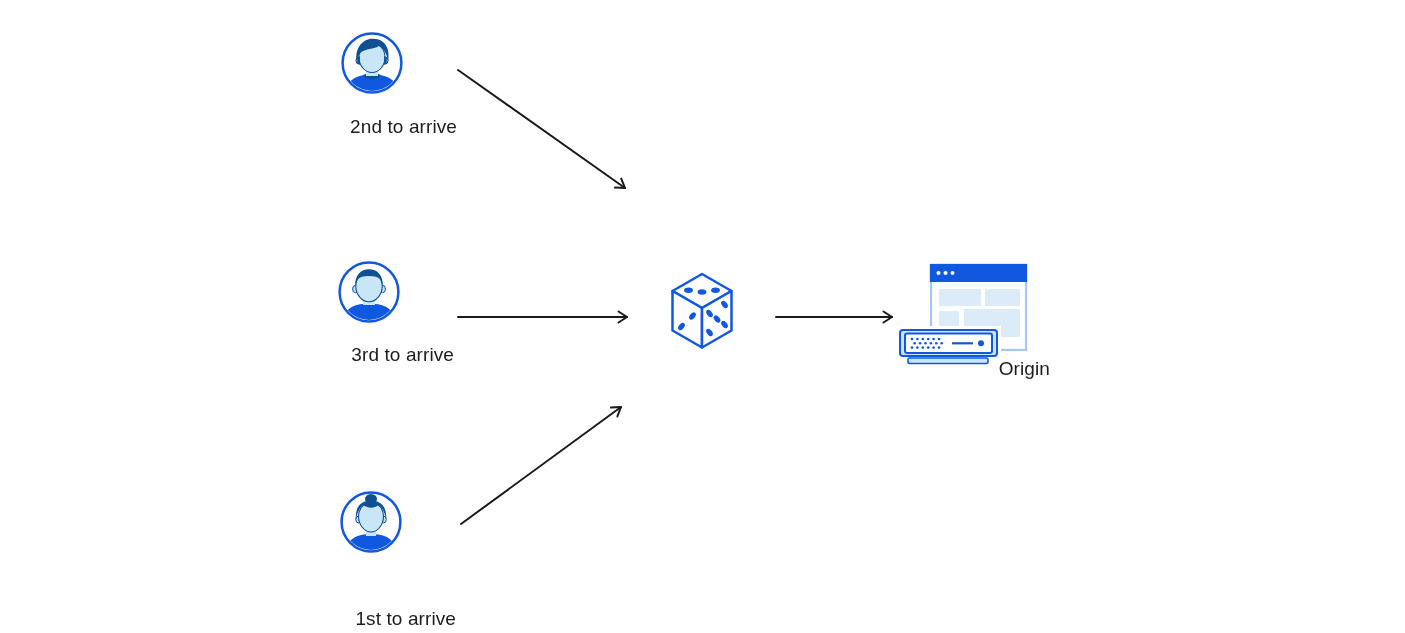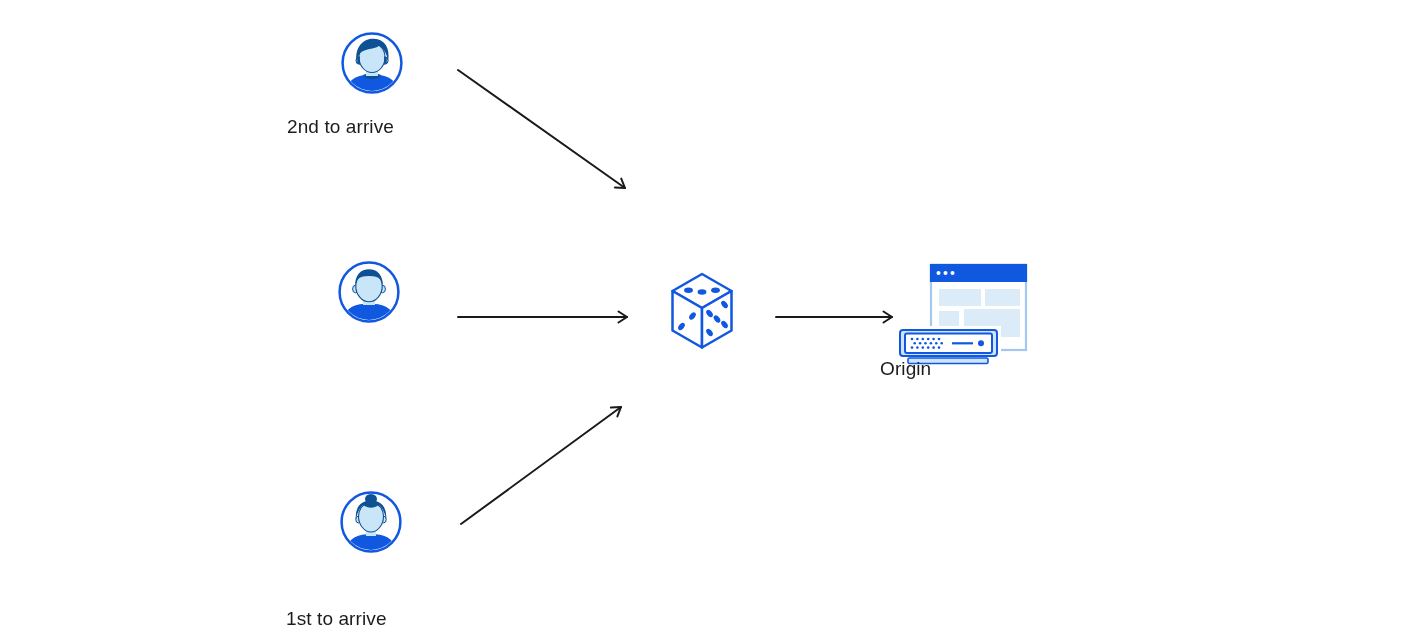--- a/index.html
+++ b/index.html
@@ -12,21 +12,21 @@
     width: 1405px;
     height: 633px;
     background: var(--canvas-bg, #ffffff);
     font-family: "Liberation Sans", sans-serif;
     overflow: hidden;
   }
   svg.icon, svg.layer { position: absolute; overflow: visible; display: block; }
   .node-label {
     position: absolute;
     width: 170px;
-    text-align: left;
+    text-align: right;
     font-size: 19px;
     line-height: 22px;
     color: var(--text-color, #1c1c1e);
     letter-spacing: 0.1px;
   }
   
   .fw   { fill: #ffffff; }
   .fp   { fill: var(--primary-blue); }
   .fhair{ fill: var(--hair-blue); }
   .fface{ fill: var(--face-blue); }
@@ -91,20 +91,21 @@
     <g clip-path="url(#clipA2)">
       <path class="fp" d="M3 62 C6.5 46.5 17 42.5 31 42.5 C45 42.5 55.5 46.5 59 62 Z"></path>
       <rect class="fface" x="25" y="30" width="12" height="14"></rect>
       <ellipse class="fface sface" cx="17.6" cy="28" rx="3" ry="3.8" stroke-width="1"></ellipse>
       <ellipse class="fface sface" cx="44.4" cy="28" rx="3" ry="3.8" stroke-width="1"></ellipse>
       <path class="fface sface" stroke-width="1.1" d="M31 11.5 C40 11.5 44.2 18 44.2 25.5 C44.2 33.5 38.2 40.8 31 40.8 C23.8 40.8 17.8 33.5 17.8 25.5 C17.8 18 22 11.5 31 11.5 Z"></path>
       <path class="fhair" d="M16.8 27 C16.8 13 23 8.2 31 8.2 C39 8.2 45.2 13 45.2 27
             C44.2 19.5 42.5 15 31 15 C19.5 15 17.8 19.5 16.8 27 Z"></path>
     </g>
   </svg>
+  <div class="node-label" style="left:284px; top:344px;">3rd to arrive</div>
 
   <svg class="icon" style="left:340px; top:491px;" width="62" height="62" viewBox="0 0 62 62">
     <defs>
         <clipPath id="clipA3">
           <circle cx="31" cy="31" r="28"></circle>
         </clipPath>
       </defs>
     <circle class="fw sp" cx="31" cy="31" r="29.4" stroke-width="2.5"></circle>
     <g clip-path="url(#clipA3)">
       <path class="fp" d="M4 62 C7.5 47 17.5 43 31 43 C44.5 43 54.5 47 58 62 Z"></path>

